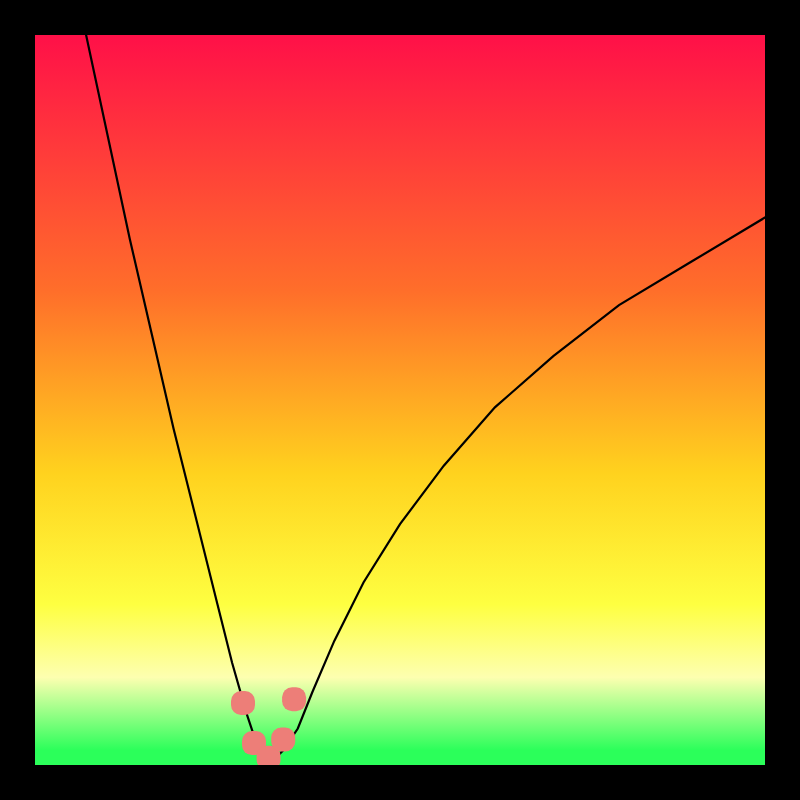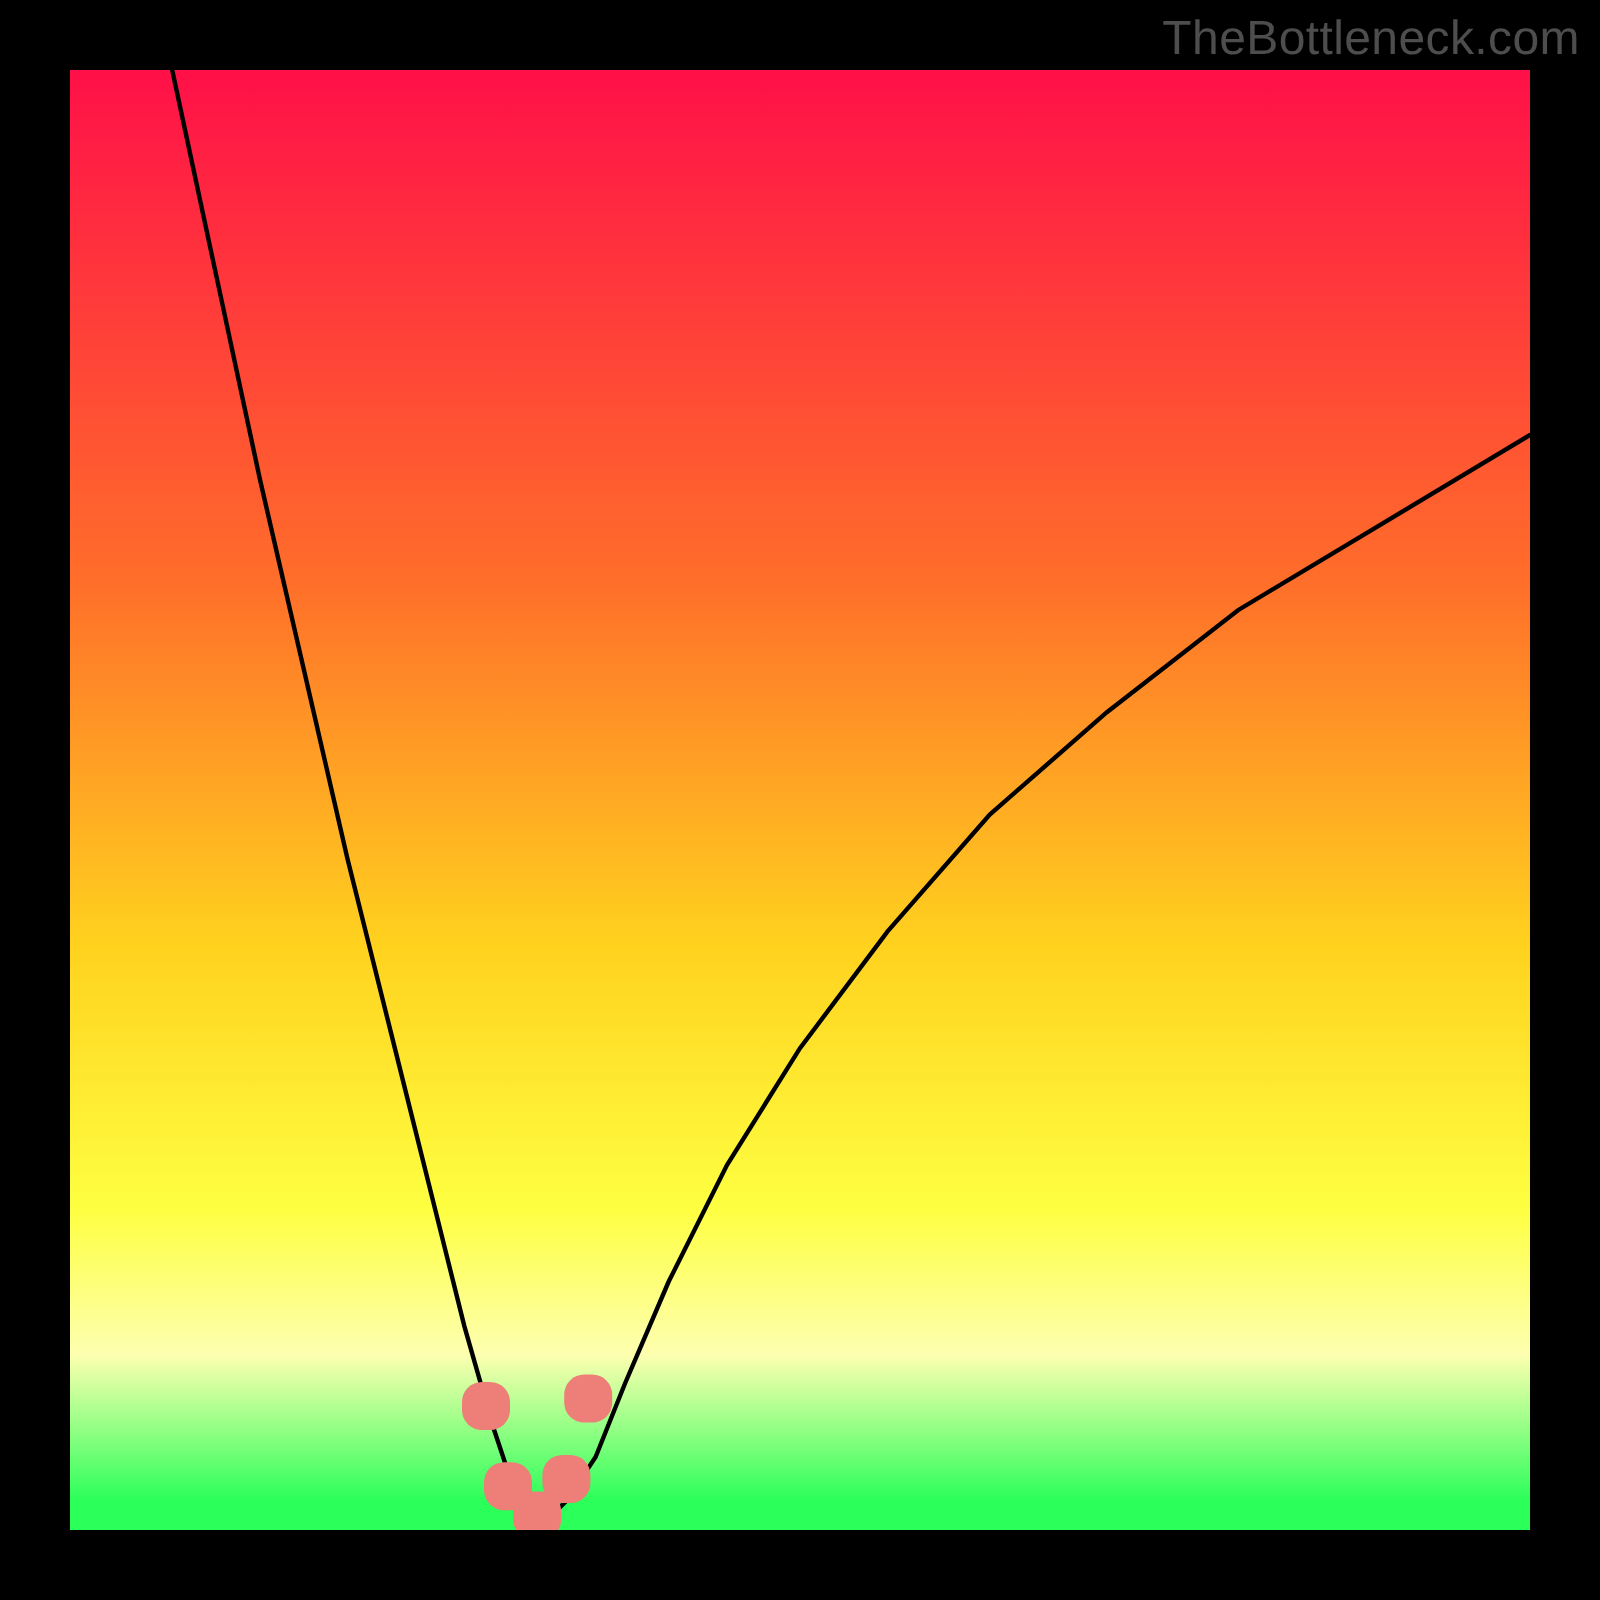--- a/index.html
+++ b/index.html
@@ -34,21 +34,20 @@
     font-weight: 500;
     letter-spacing: 0.2px;
     user-select: none;
   }
   svg { display: block; }
 </style>
 </head>
 <body>
 
 <div class="frame">
-  <div class="watermark">TheBottleneck.com</div>
 
   <div class="plot">
     <svg id="chart-svg" width="730" height="730" viewBox="0 0 730 730">
       <defs>
         <linearGradient id="bg-grad" x1="0" y1="0" x2="0" y2="1">
           <stop id="g0" offset="0%" stop-color="#ff1048"></stop>
           <stop id="g1" offset="35%" stop-color="#ff6e2a"></stop>
           <stop id="g2" offset="60%" stop-color="#ffd21e"></stop>
           <stop id="g3" offset="78%" stop-color="#feff41"></stop>
           <stop id="g4" offset="88%" stop-color="#fdffb0"></stop>

